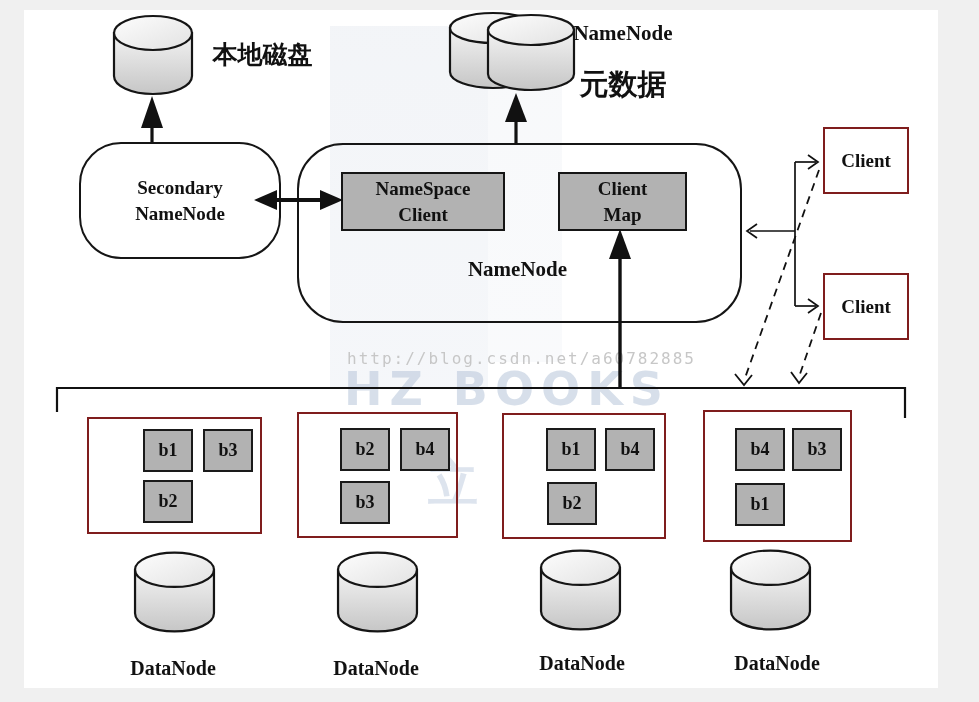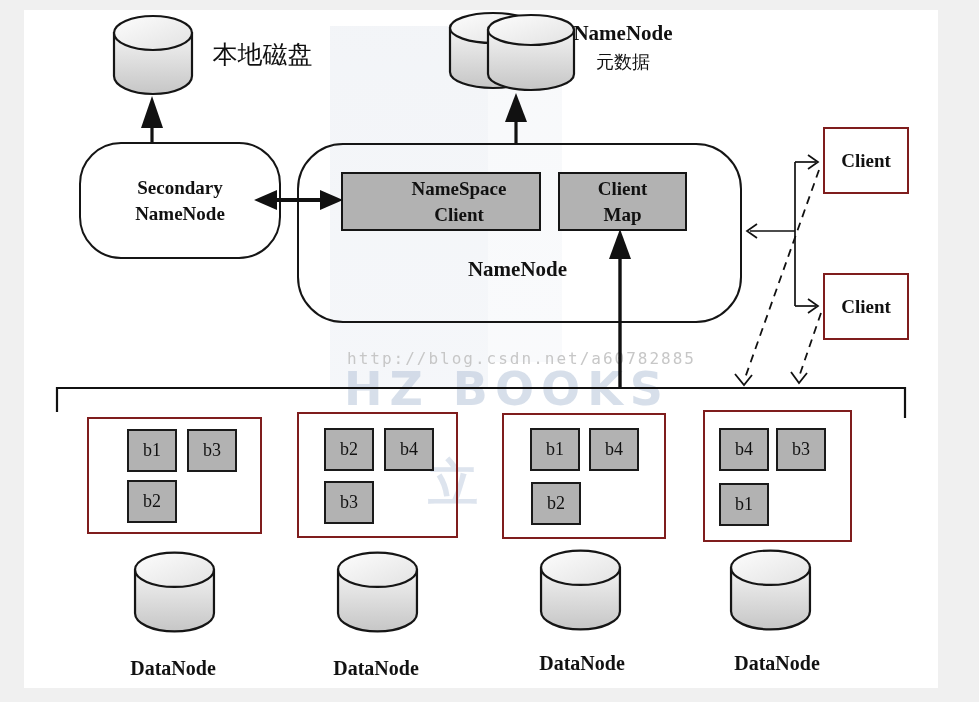--- a/index.html
+++ b/index.html
@@ -28,25 +28,25 @@
   }
   
   .round-box{border:2px solid #151515;border-radius:40px;background:transparent;
     display:flex;flex-direction:column;align-items:center;justify-content:center;}
   .gray-box{background:#b2b2b2;border:2px solid #151515;
     display:flex;flex-direction:column;align-items:center;justify-content:center;}
   .rect-box{border:2px solid #7f1d1d;background:transparent;}
   .lbl{font-weight:bold;line-height:1.32;text-align:center;}
   .f19{font-size:19px;}
   .f21{font-size:21px;}
-  .cjk{font-weight:400;}
+  .cjk{font-weight:700;}
   .blk{
     position:absolute;width:46px;height:39px;background:#b2b2b2;border:2px solid #1a1a1a;
     display:flex;align-items:center;justify-content:center;
-    font-weight:normal;font-size:18px;
+    font-weight:bold;font-size:18px;margin-left:16px;
   }
   .blk1{left:28px;top:12px;}
   .blk2{left:88px;top:12px;}
   .blk3{left:28px;top:64px;}
   .dn-label{font-weight:bold;font-size:20px;text-align:center;width:130px;}
   svg{display:block;}
   #connectors{pointer-events:none;}
 </style>
 </head>
 <body>
@@ -83,30 +83,30 @@
       <path d="M2 17 V61 A43 16 0 0 0 88 61 V17 Z" fill="url(#cyl)" stroke="#151515" stroke-width="2.2"></path>
       <ellipse cx="45" cy="17" rx="43" ry="15" fill="url(#cylTop)" stroke="#151515" stroke-width="2.2"></ellipse>
       <path d="M40 19 V63 A43 16 0 0 0 126 63 V19 Z" fill="url(#cyl)" stroke="#151515" stroke-width="2.2"></path>
       <ellipse cx="83" cy="19" rx="43" ry="15" fill="url(#cylTop)" stroke="#151515" stroke-width="2.2"></ellipse>
     </svg>
   </div>
 
   <div class="abs lbl cjk" style="left:210px;top:38px;width:105px;font-size:25px;">本地磁盘</div>
   <div class="abs" style="left:558px;top:20px;width:130px;text-align:center;">
     <div class="lbl f21">NameNode</div>
-    <div class="lbl cjk" style="font-size:18px;margin-top:3px;">元数据</div>
+    <div class="lbl cjk" style="font-size:29px;margin-top:17px;">元数据</div>
   </div>
 
   <div class="abs round-box" style="left:48px;top:142px;width:198px;height:113px;border-radius:42px;margin-left:31px;">
     <div class="lbl f19">Secondary</div>
     <div class="lbl f19">NameNode</div>
   </div>
 
   <div class="abs round-box" style="left:297px;top:143px;width:441px;height:176px;border-radius:46px;justify-content:flex-start;"></div>
-  <div class="abs gray-box" style="left:341px;top:172px;width:160px;height:55px;padding-left:36px;">
+  <div class="abs gray-box" style="left:341px;top:172px;width:160px;height:55px;">
     <div class="lbl f19">NameSpace</div>
     <div class="lbl f19">Client</div>
   </div>
   <div class="abs gray-box" style="left:558px;top:172px;width:125px;height:55px;">
     <div class="lbl f19">Client</div>
     <div class="lbl f19">Map</div>
   </div>
   <div class="abs lbl f21" style="left:297px;top:256px;width:441px;">NameNode</div>
 
   <div class="abs rect-box" style="left:823px;top:127px;width:82px;height:63px;display:flex;align-items:center;justify-content:center;">

